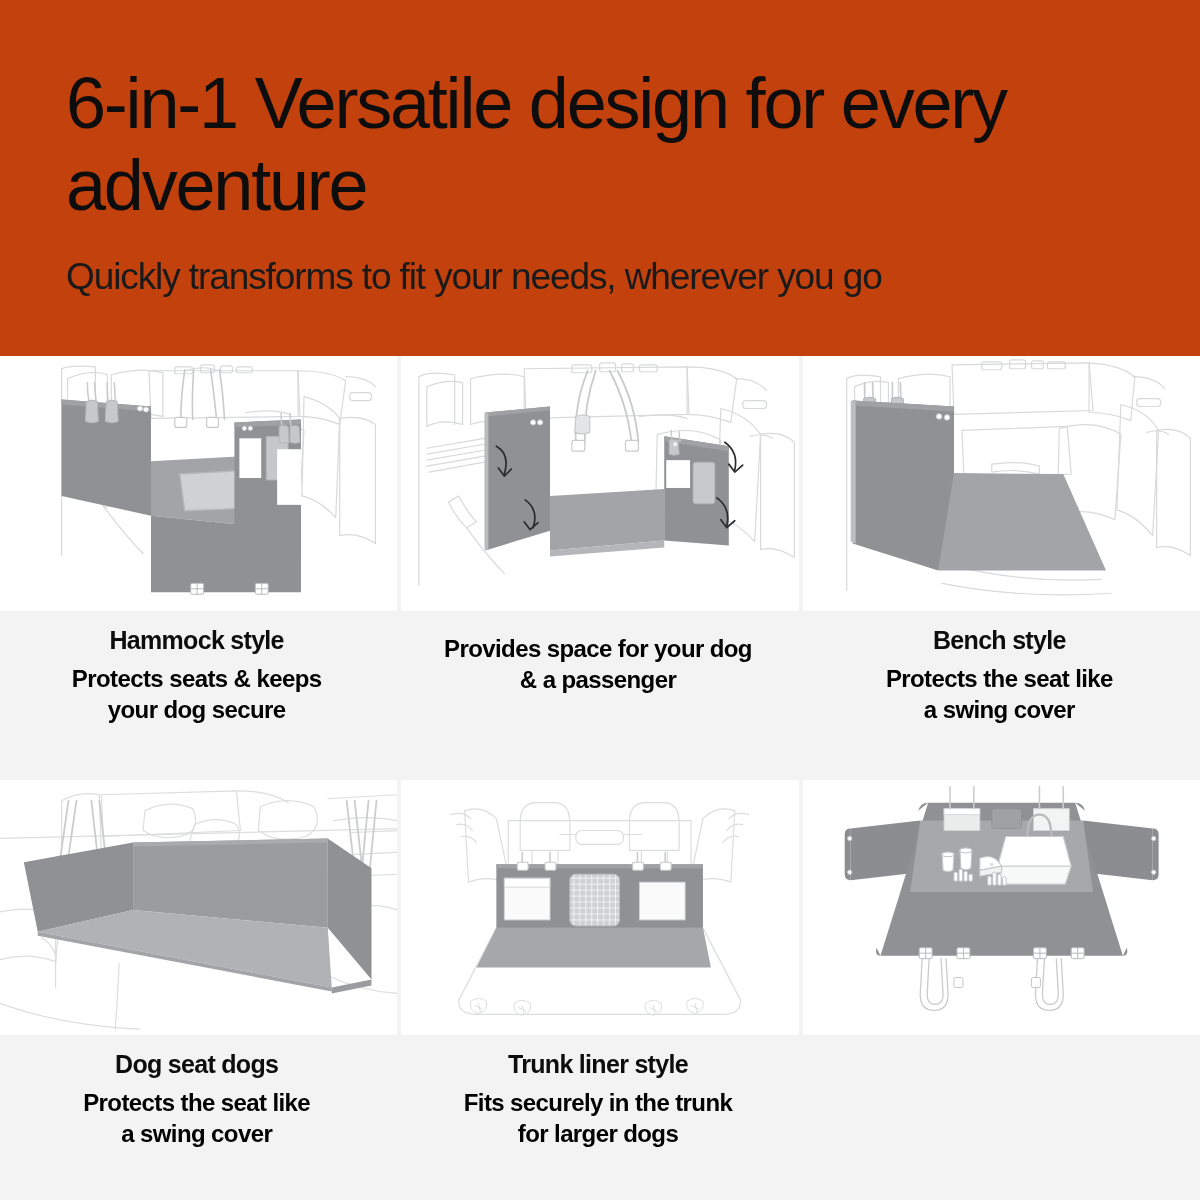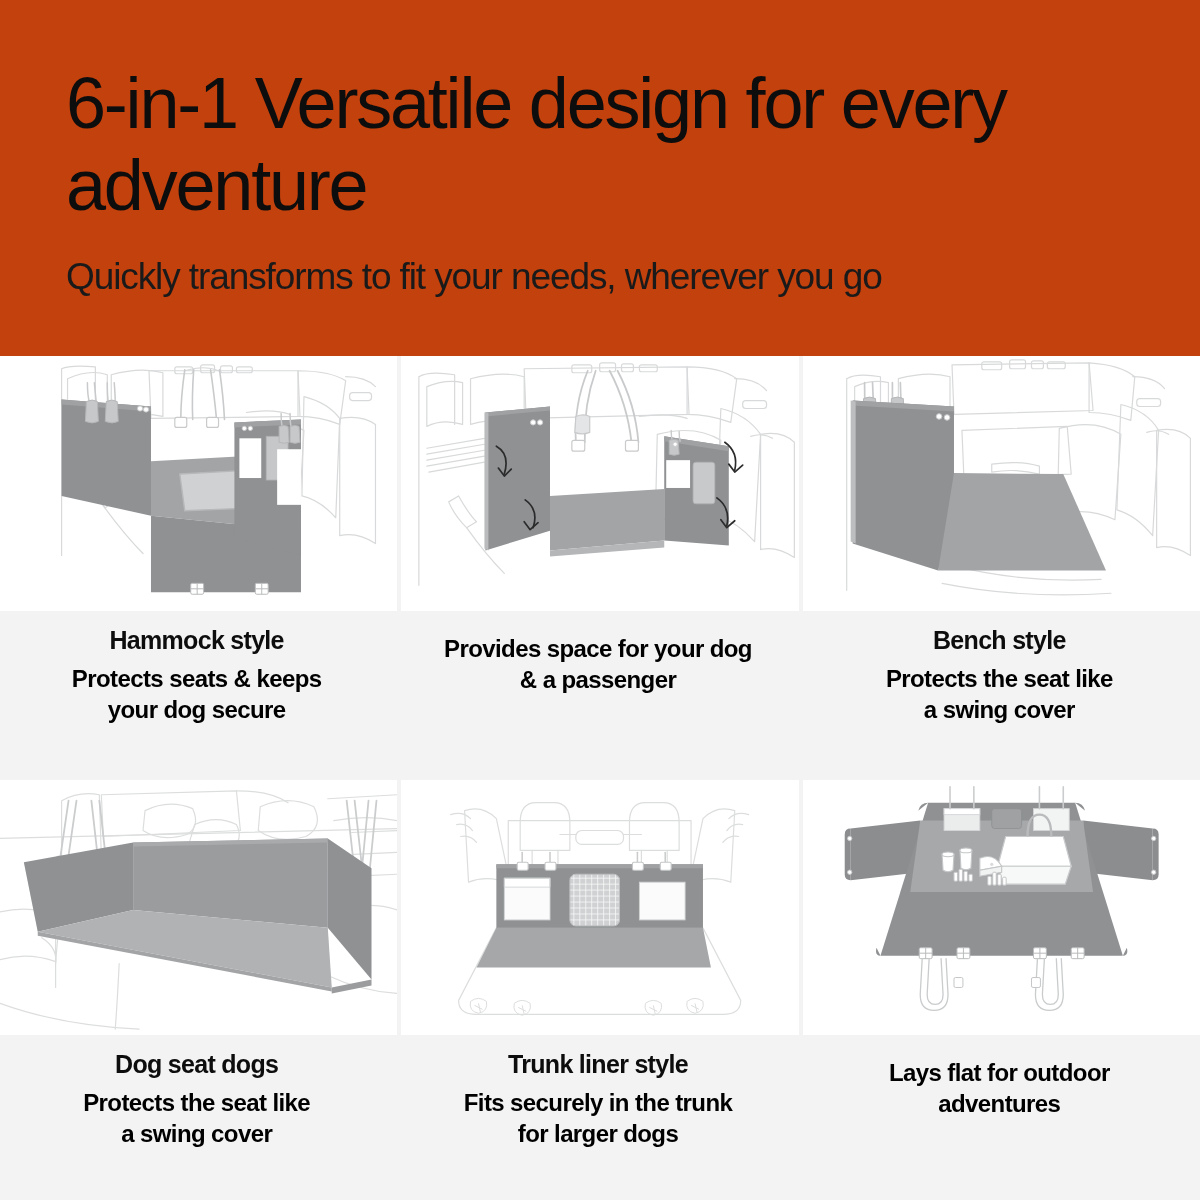--- a/index.html
+++ b/index.html
@@ -559,21 +559,17 @@
             <path d="M236 179 L234 215 q0 16 14 16 q14 0 14 -16 l-2 -36"></path>
             <path d="M243 179 L241 215 q0 10 8 10 q8 0 8 -10 l-2 -36"></path>
           </g>
           <g fill="#ffffff" stroke="#c4c6c7" stroke-width="1">
             <rect x="152" y="198" width="9" height="10" rx="1.5"></rect>
             <rect x="230" y="198" width="9" height="10" rx="1.5"></rect>
           </g>
         </svg>
       </div>
       <div class="caption">
-        <p class="cap-desc">
-          <span>Lays flat for outdoor</span><br>
-          <span>adventures</span>
-        </p>
       </div>
     </div>
 
   </div>
 </div>
 
 </body></html>

